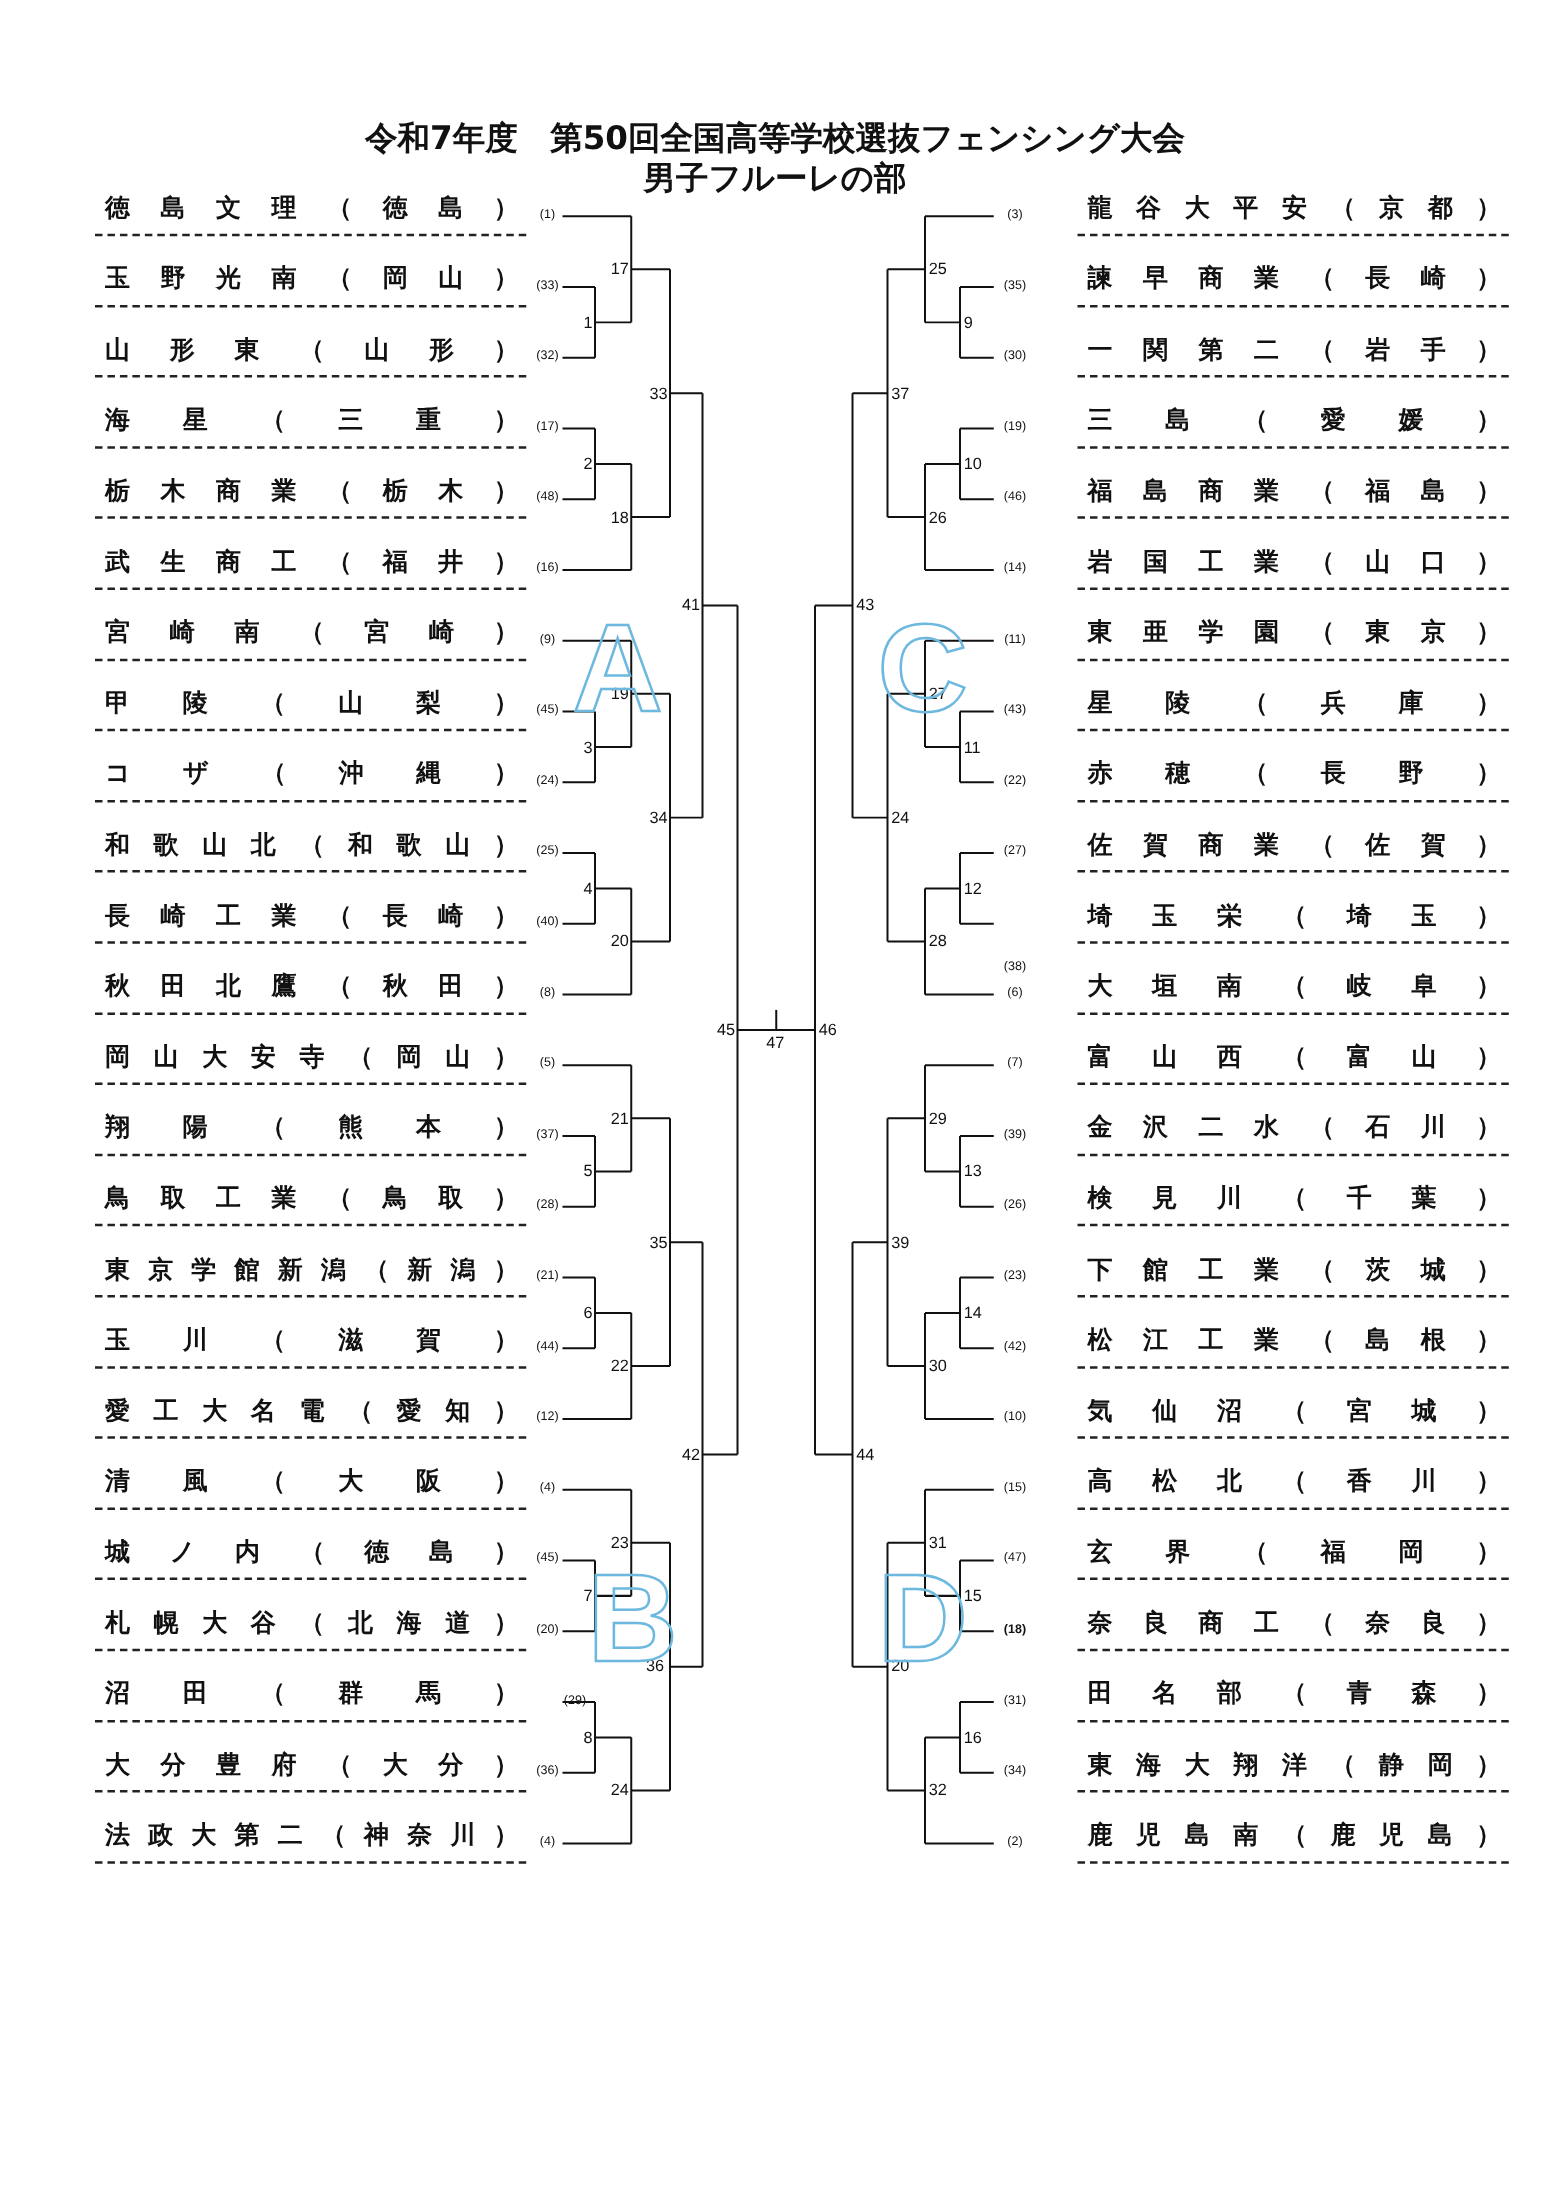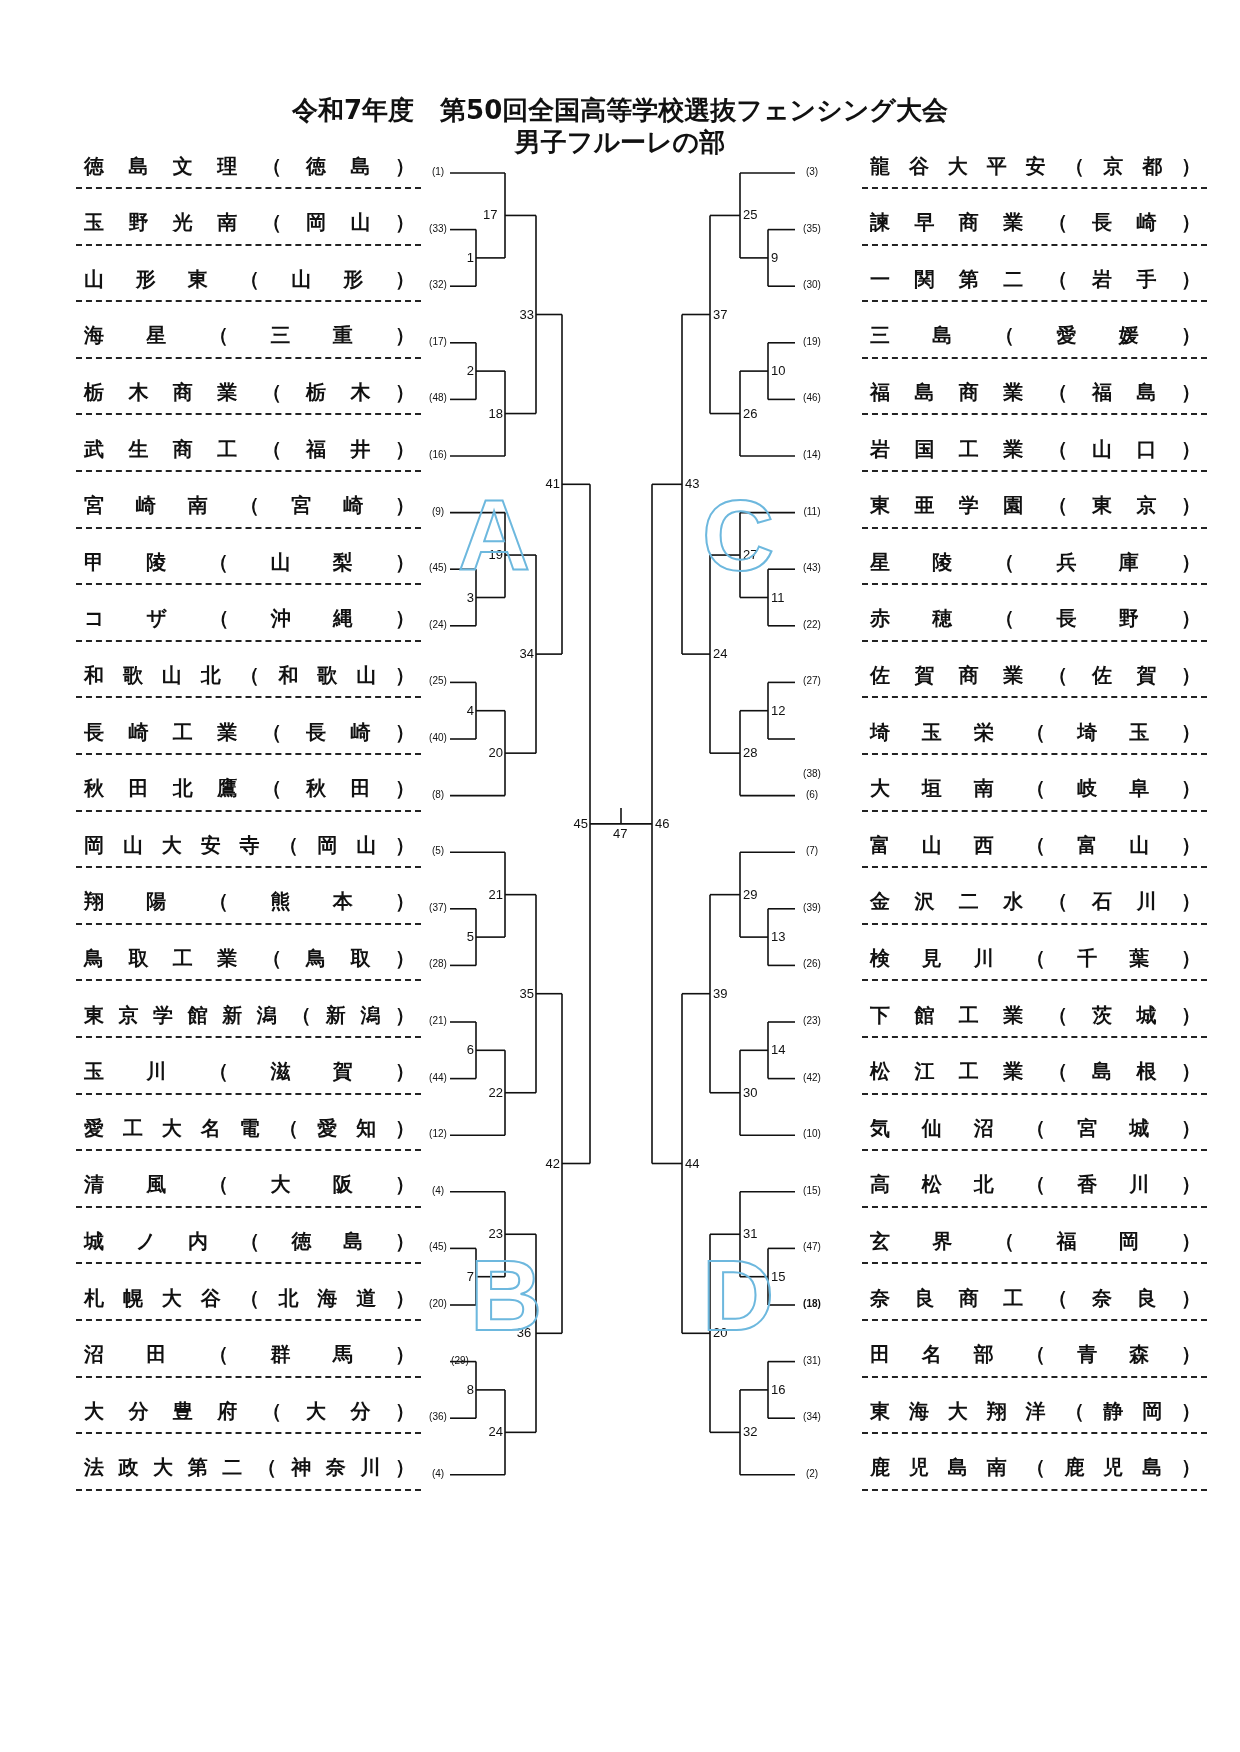--- a/index.html
+++ b/index.html
@@ -674,21 +674,21 @@
     <div class="seed" style="top: 1128.2px; left: 797px;">(10)</div>
     <div class="seed" style="top: 1184.8px; left: 797px;">(15)</div>
     <div class="seed" style="top: 1241.4px; left: 797px;">(47)</div>
     <div class="seed" style="top: 1298px; left: 797px; font-weight: bold;">(18)</div>
     <div class="seed" style="top: 1354.6px; left: 797px;">(31)</div>
     <div class="seed" style="top: 1411.2px; left: 797px;">(34)</div>
     <div class="seed" style="top: 1467.8px; left: 797px;">(2)</div>
   </div>
 <div id="mnums">
     <div class="mnum" style="top: 249.9px; left: 454px; width: 20px; text-align: right;">1</div>
-    <div class="mnum" style="top: 207.45px; left: 483px; width: 20px; text-align: left;">17</div>
+    <div class="mnum" style="top: 207.45px; left: 483px; width: 20px; text-align: right;">17</div>
     <div class="mnum" style="top: 363.1px; left: 454px; width: 20px; text-align: right;">2</div>
     <div class="mnum" style="top: 405.55px; left: 483px; width: 20px; text-align: right;">18</div>
     <div class="mnum" style="top: 589.5px; left: 454px; width: 20px; text-align: right;">3</div>
     <div class="mnum" style="top: 547.05px; left: 483px; width: 20px; text-align: right;">19</div>
     <div class="mnum" style="top: 702.7px; left: 454px; width: 20px; text-align: right;">4</div>
     <div class="mnum" style="top: 745.15px; left: 483px; width: 20px; text-align: right;">20</div>
     <div class="mnum" style="top: 929.1px; left: 454px; width: 20px; text-align: right;">5</div>
     <div class="mnum" style="top: 886.65px; left: 483px; width: 20px; text-align: right;">21</div>
     <div class="mnum" style="top: 1042.3px; left: 454px; width: 20px; text-align: right;">6</div>
     <div class="mnum" style="top: 1084.75px; left: 483px; width: 20px; text-align: right;">22</div>

